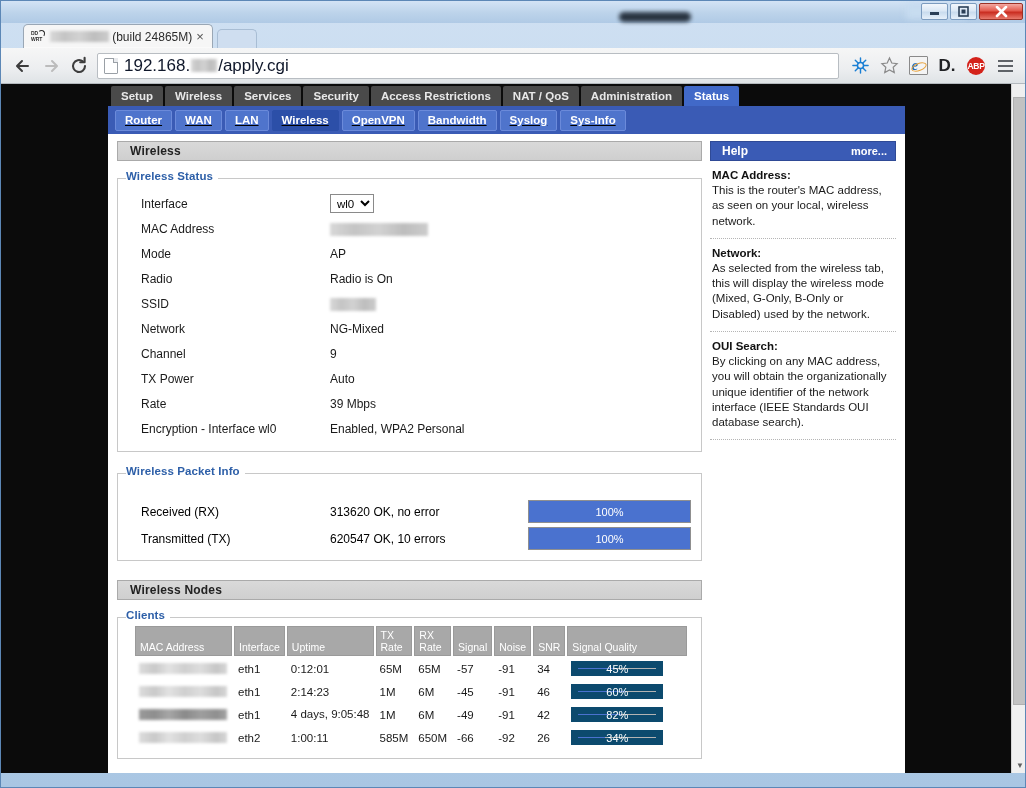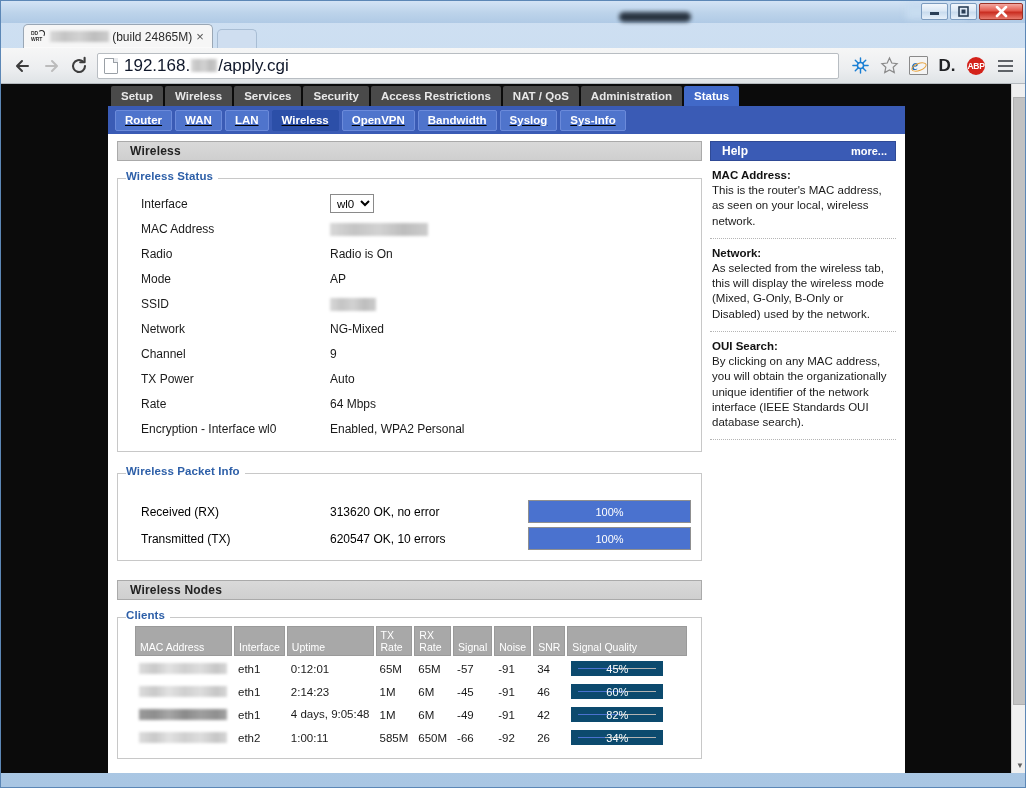--- a/index.html
+++ b/index.html
@@ -425,30 +425,30 @@
                   </select>
                 </div>
               </div>
 
               <div class="row">
                 <div class="lbl">MAC Address</div>
                 <div class="val"><span class="redact" style="width:98px;height:13px"></span></div>
               </div>
 
               <div class="row">
+                <div class="lbl">Mode</div>
+                <div class="val">AP</div>
+              </div>
+
+              <div class="row">
                 <div class="lbl">Radio</div>
                 <div class="val">Radio is On</div>
               </div>
 
               <div class="row">
-                <div class="lbl">Mode</div>
-                <div class="val">AP</div>
-              </div>
-
-              <div class="row">
                 <div class="lbl">SSID</div>
                 <div class="val"><span class="redact" style="width:46px;height:13px"></span></div>
               </div>
 
               <div class="row">
                 <div class="lbl">Network</div>
                 <div class="val">NG-Mixed</div>
               </div>
 
               <div class="row">
@@ -456,21 +456,21 @@
                 <div class="val">9</div>
               </div>
 
               <div class="row">
                 <div class="lbl">TX Power</div>
                 <div class="val">Auto</div>
               </div>
 
               <div class="row">
                 <div class="lbl">Rate</div>
-                <div class="val">64 Mbps</div>
+                <div class="val">39 Mbps</div>
               </div>
 
               <div class="row">
                 <div class="lbl">Encryption - Interface wl0</div>
                 <div class="val">Enabled, WPA2 Personal</div>
               </div>
 
             </div>
           </div>
 

